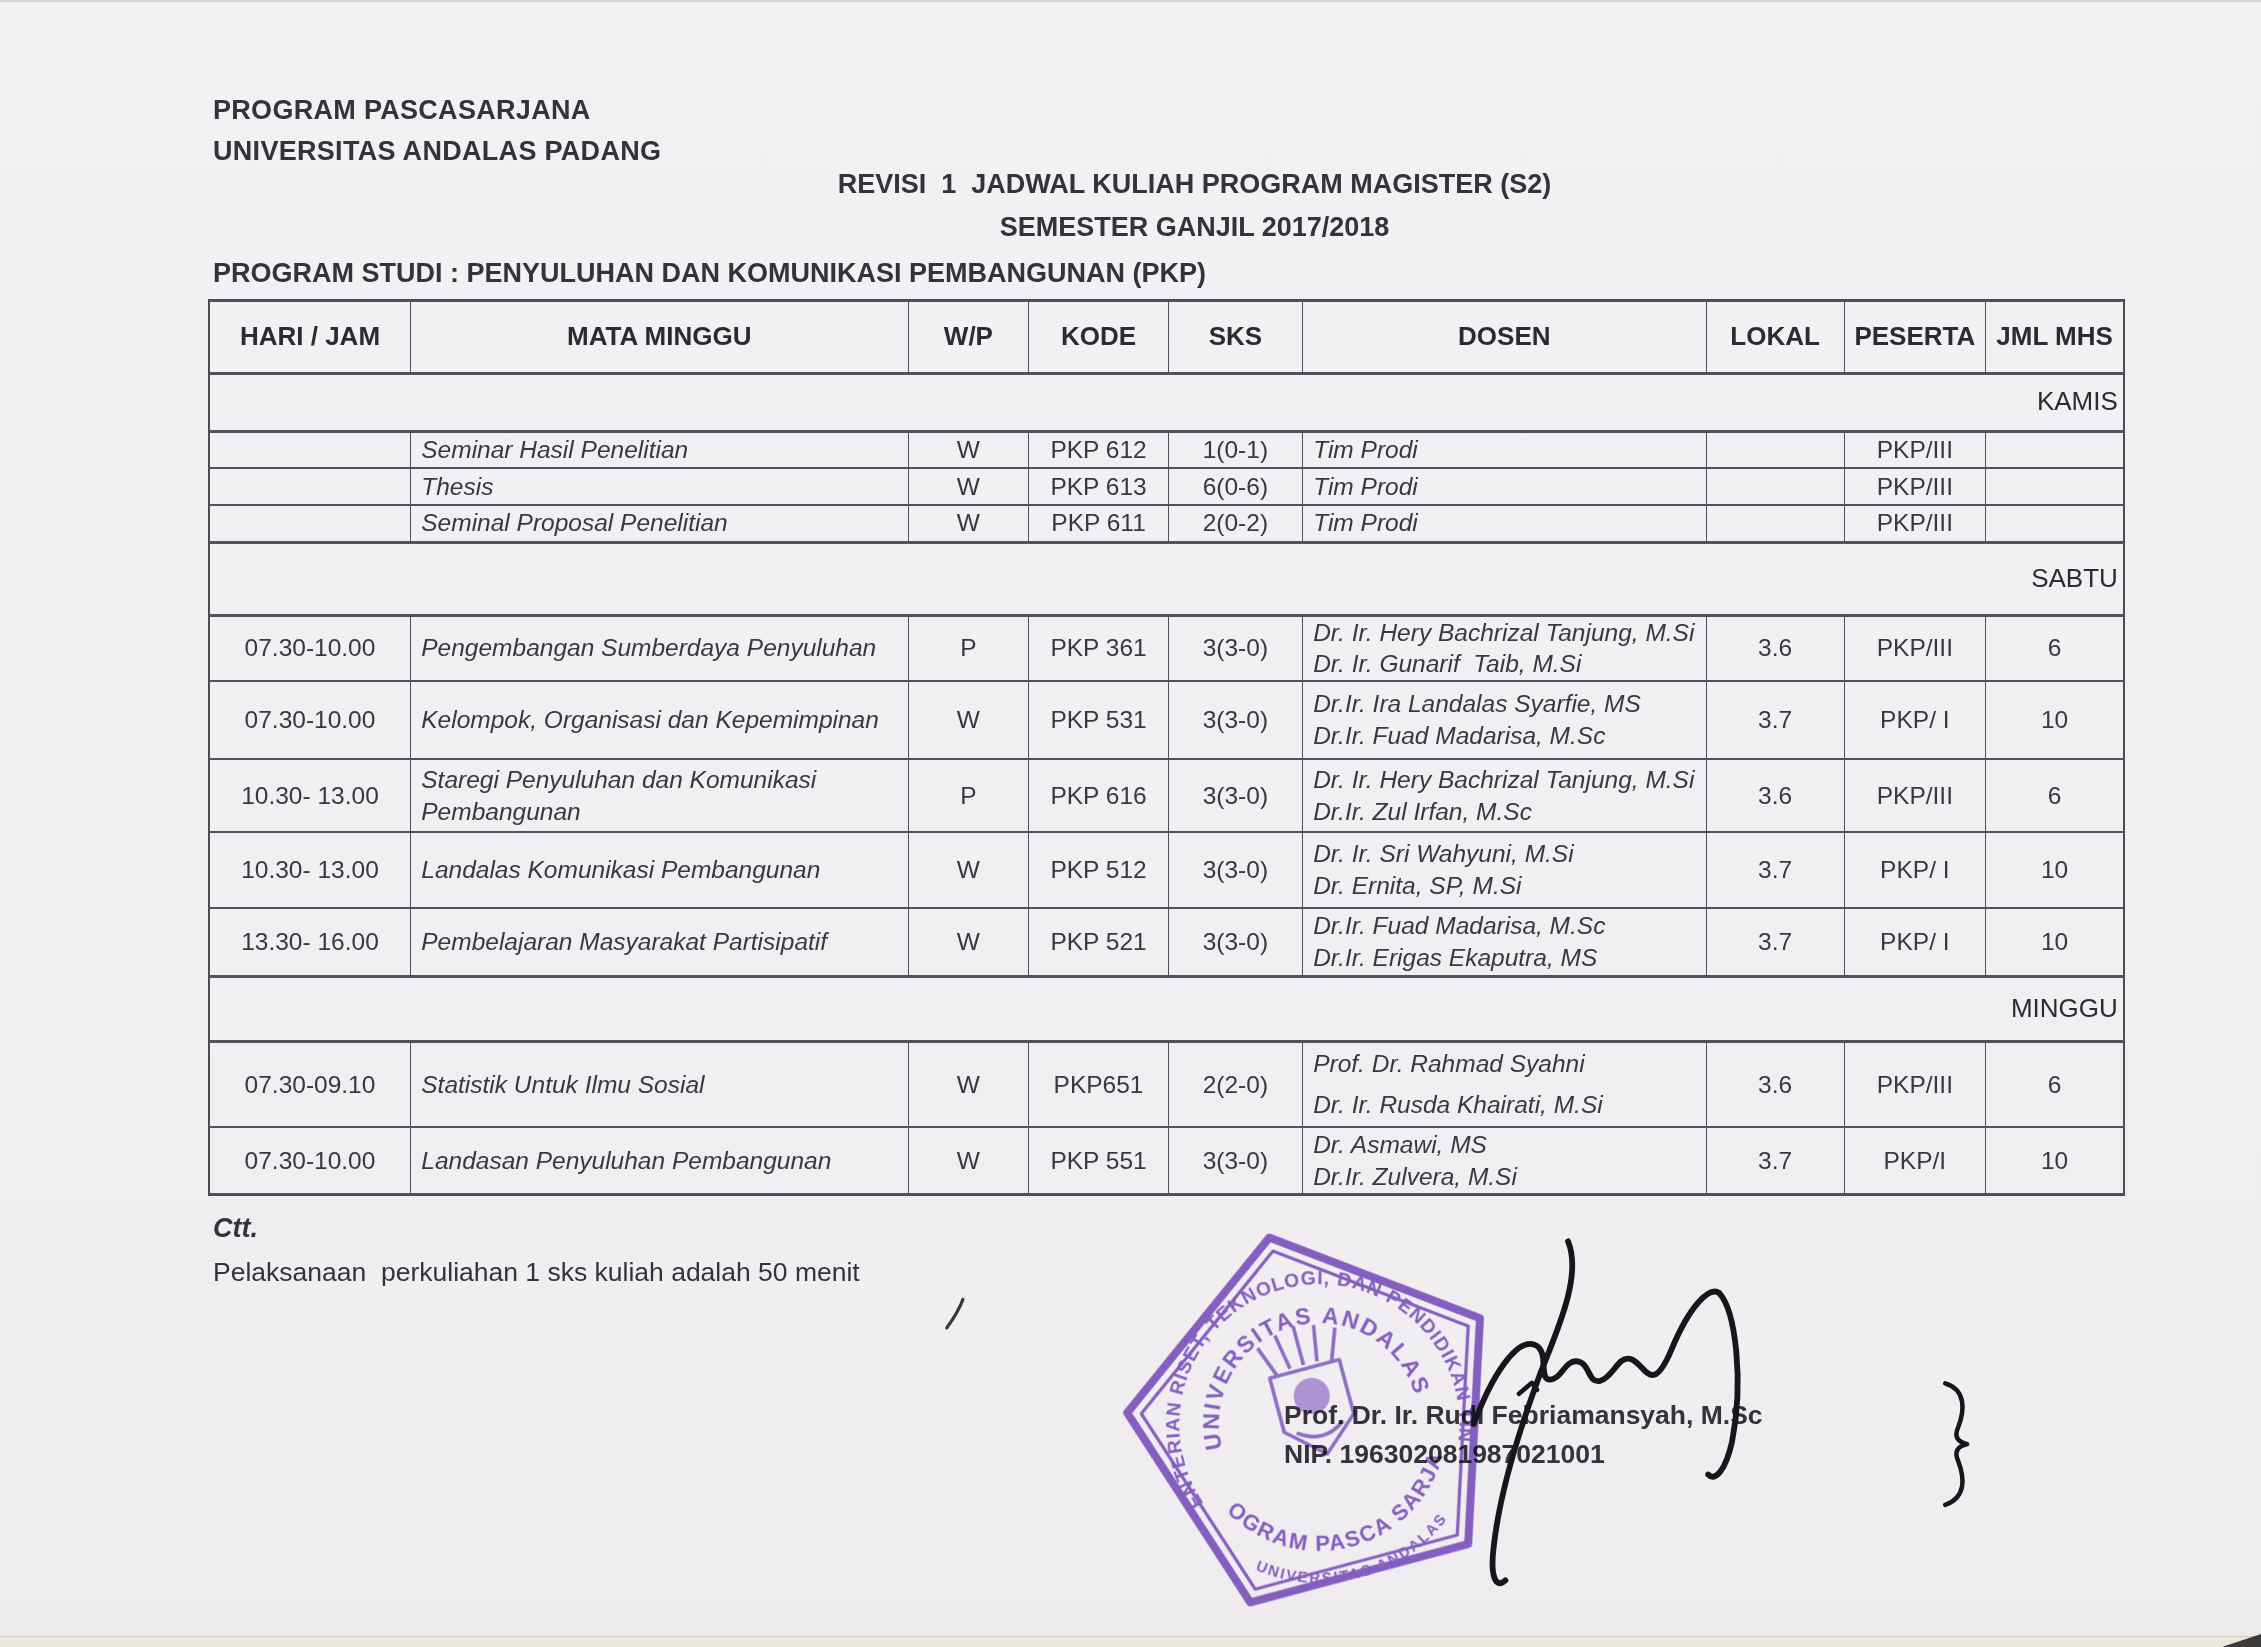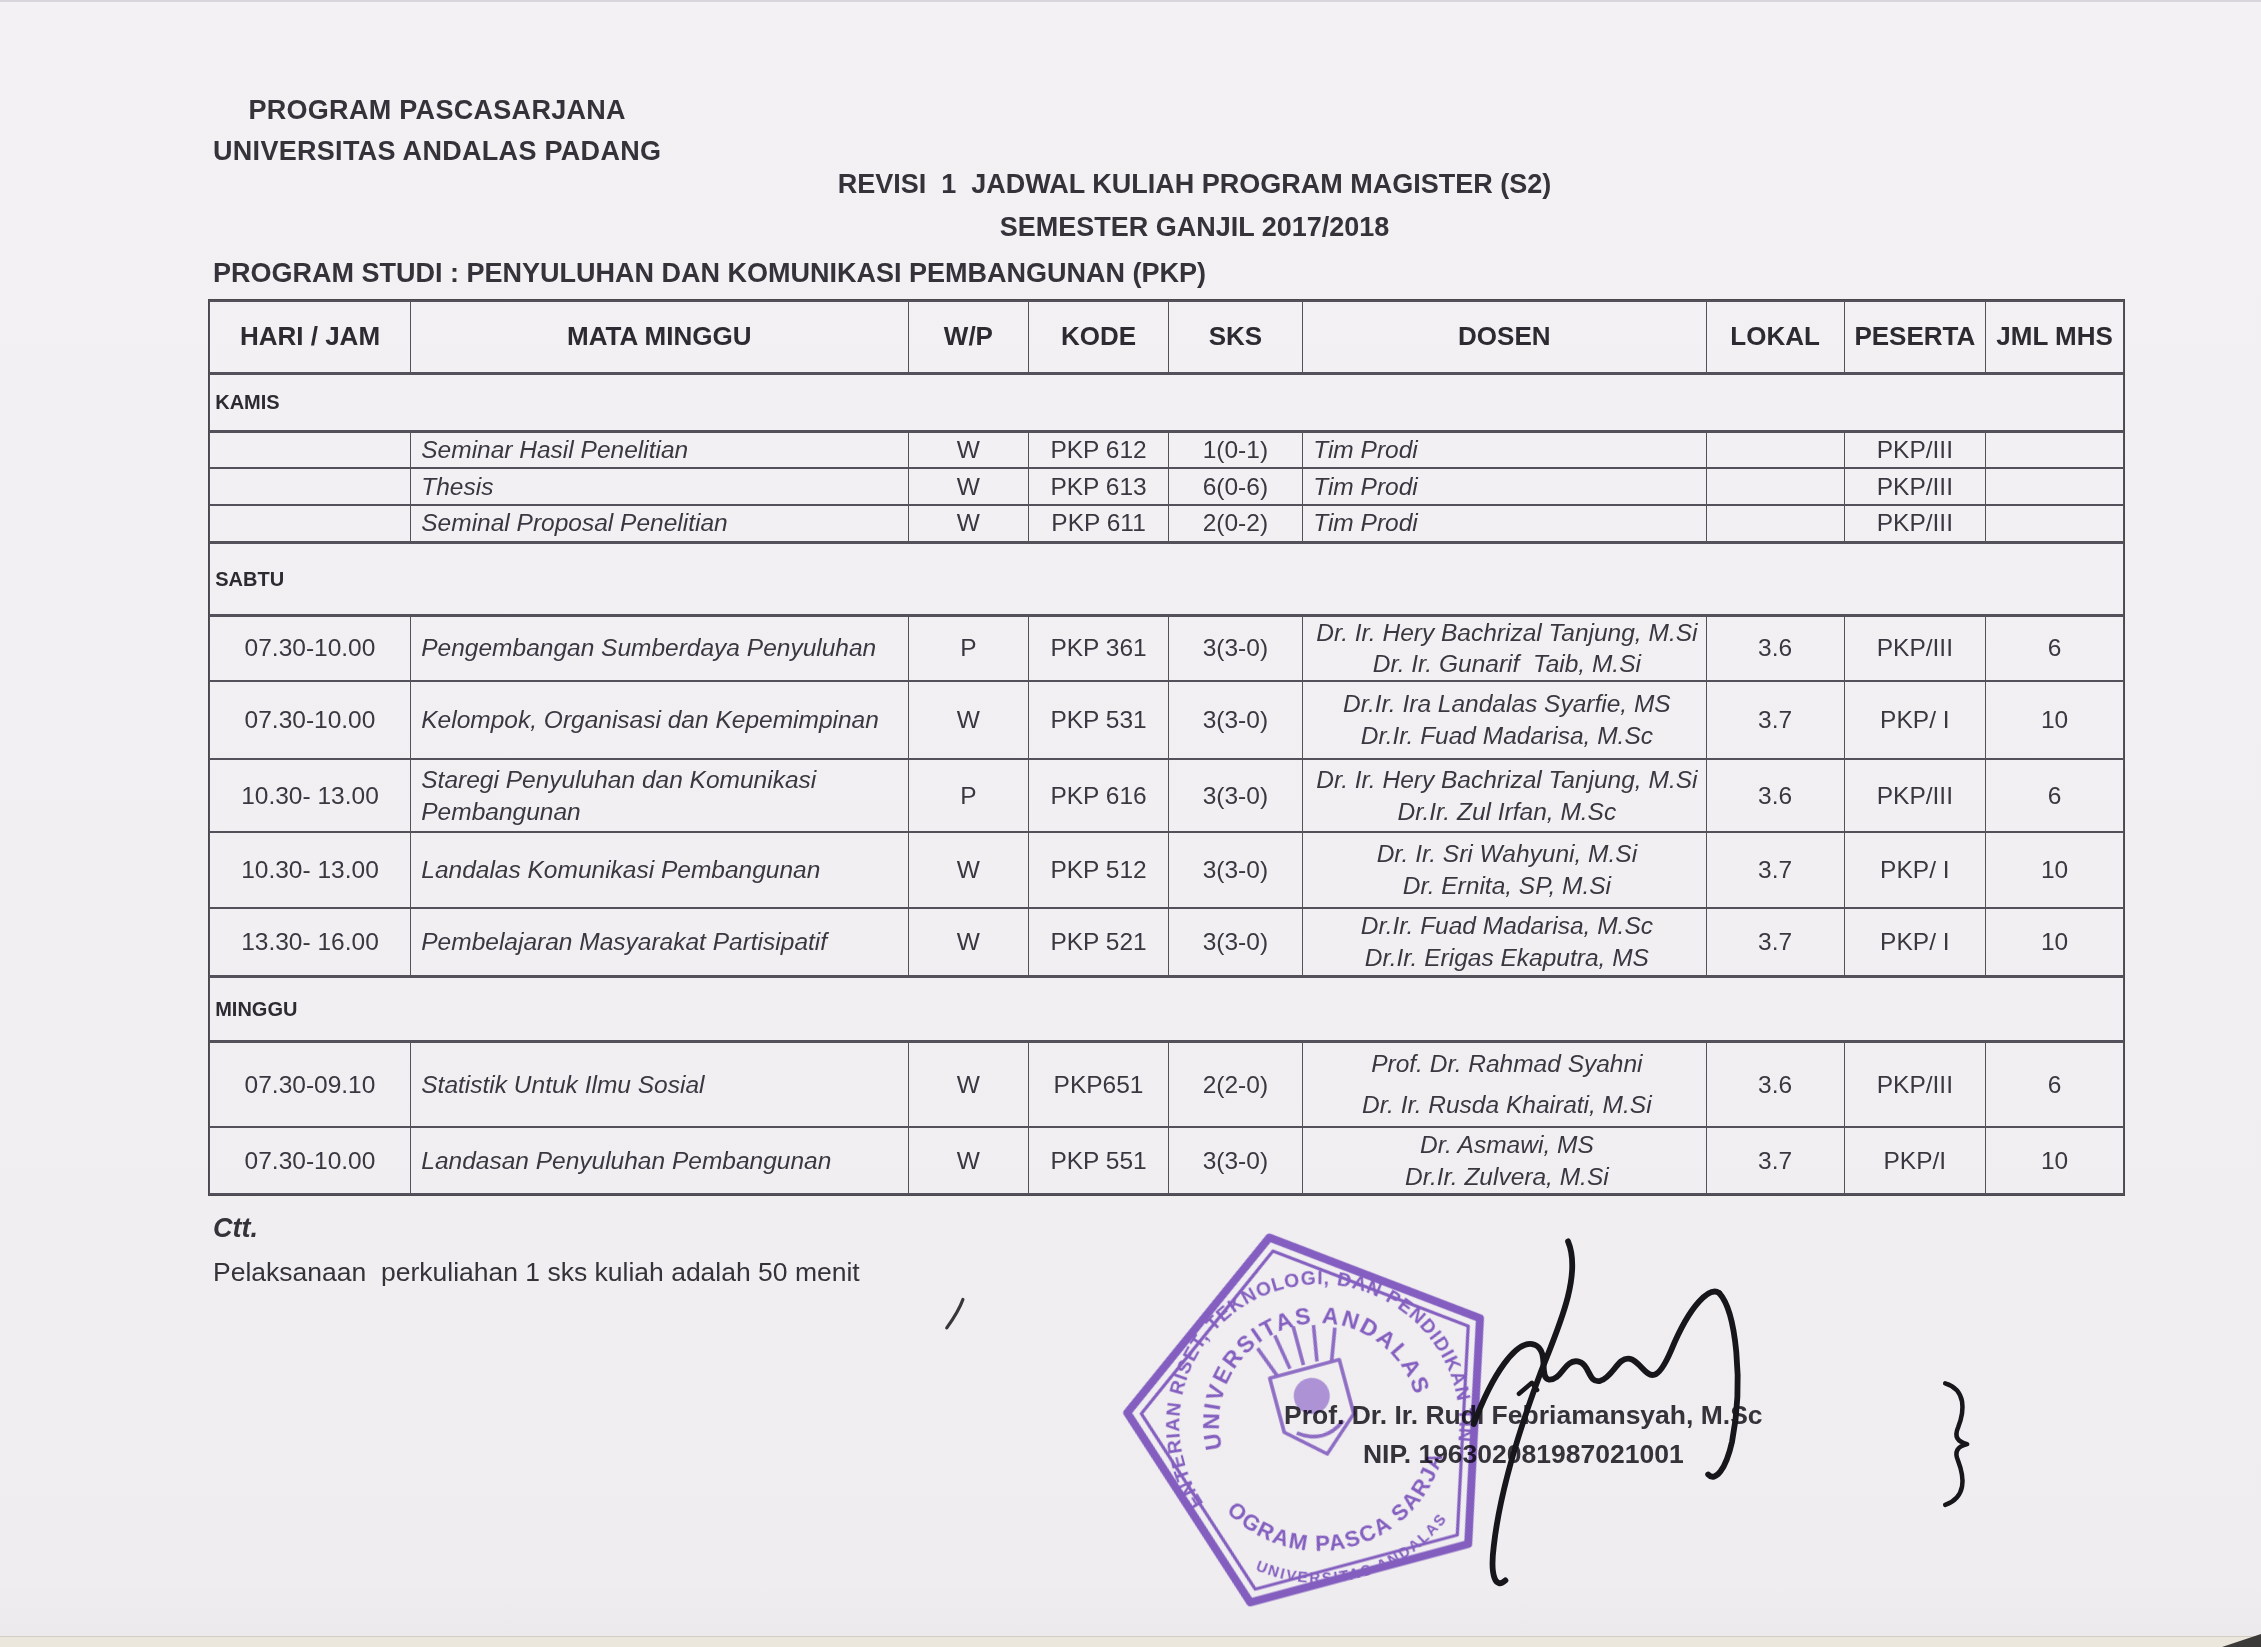--- a/index.html
+++ b/index.html
@@ -1,36 +1,36 @@
 <!DOCTYPE html>
 <html style="font-size:10.3px"><head>
 <meta charset="utf-8">
 <style>
   html,body{margin:0;padding:0;background:#e8e5e9;}
   .page{position:relative;width:2261px;height:1647px;overflow:hidden;
         background:linear-gradient(180deg,#f3f1f4 0%,#f1eff2 55%,#efedf0 96%,#ece9ec 100%);
         font-family:"Liberation Sans",sans-serif;color:#35323a;}
-  .tx{white-space:pre-wrap;text-align:center;}
+  .tx{white-space:pre-wrap;}
   .abs{position:absolute;}
 
   
   .org{left:213px;top:90px;font-size:27px;line-height:41px;font-weight:700;letter-spacing:0.3px;}
   .title{left:710px;top:163px;width:969px;text-align:center;font-size:27px;line-height:43px;font-weight:700;}
   .prodi{left:213px;top:258px;font-size:27px;font-weight:700;}
 
   
   .twrap{left:208px;top:299px;width:1917px;border:1.9px solid #4a474d;padding:0;box-sizing:border-box;}
   table.sch{width:100%;border-collapse:collapse;table-layout:fixed;}
   .sch td,.sch th{border:1.3px solid #54515a;border-top-width:2.6px;border-bottom-width:2.6px;
       font-size:24.5px;color:#3a3740;padding:0 5.2px;overflow:hidden;
       vertical-align:middle;box-sizing:border-box;white-space:pre-wrap;line-height:1.3;}
   .sch th{font-weight:700;font-size:26px;color:#2d2a31;text-align:center;border-bottom-width:3.2px;}
   .sch td.cc{text-align:center;}
   .sch td.cl{text-align:left;padding-left:10.3px;font-style:italic;}
-  .sch tr.band td{font-weight:700;font-size:20px;color:#2d2a31;text-align:left;border-top-width:3.2px;border-bottom-width:3.2px;}
+  .sch tr.band td{font-weight:400;font-size:26px;color:#2d2a31;text-align:right;border-top-width:3.2px;border-bottom-width:3.2px;}
 
   
   .ctt{left:213px;top:1213px;font-size:27px;font-weight:700;font-style:italic;}
   .note{left:213px;top:1252px;font-size:26.5px;line-height:40px;}
   .sig{left:1284px;top:1247px;font-size:26.5px;line-height:39px;}
   .sig .role{font-weight:700;}
   .nameblk{left:1284px;top:1396px;font-size:26.5px;line-height:39px;font-weight:700;}
 
   
   .stamp{left:1119px;top:1223px;width:400px;height:400px;transform:rotate(-15deg);

